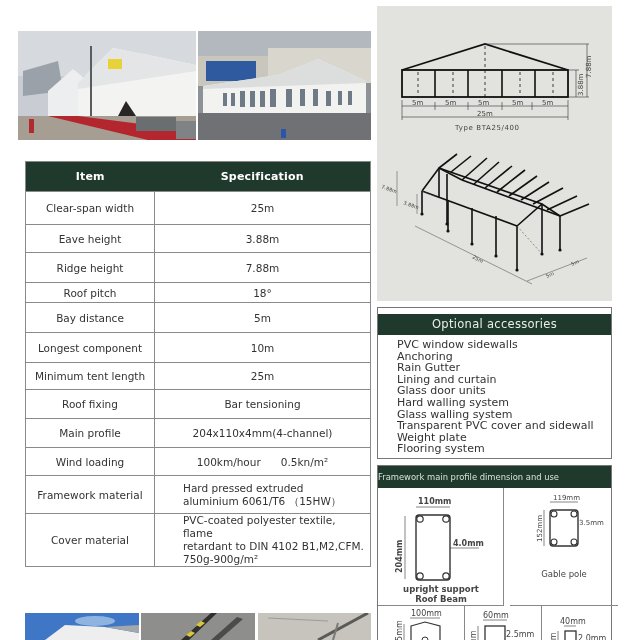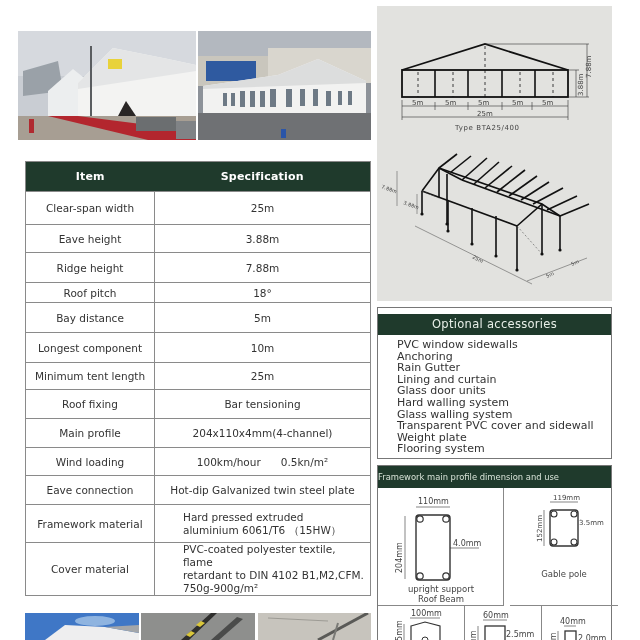--- a/index.html
+++ b/index.html
@@ -146,24 +146,20 @@
       <td class="col-item">Roof  fixing</td>
       <td>Bar  tensioning</td>
     </tr>
     <tr style="height:29px">
       <td class="col-item">Main profile</td>
       <td>204x110x4mm(4-channel)</td>
     </tr>
     <tr style="height:28px">
       <td class="col-item">Wind loading</td>
       <td style="white-space:pre">100km/hour      0.5kn/m²</td>
-    </tr>
-    <tr style="height:29px">
-      <td class="col-item">Eave connection</td>
-      <td>Hot-dip Galvanized twin steel plate</td>
     </tr>
     <tr style="height:38px">
       <td class="col-item">Framework material</td>
       <td class="left">
         <div>Hard pressed extruded</div>
         <div>aluminium 6061/T6 （15HW）</div>
       </td>
     </tr>
     <tr style="height:47px">
       <td class="col-item">Cover material</td>
@@ -298,21 +294,21 @@
     <li>Glass walling system</li>
     <li>Transparent PVC cover and sidewall</li>
     <li>Weight plate</li>
     <li>Flooring system</li>
   </ul>
 </div>
 
 <div class="prof-box">
   <div class="prof-header">Framework main profile dimension and use</div>
 
-  <div class="prof-cell" style="left:0;top:22px;width:126px;height:118px;">
+  <div class="prof-cell" style="left:0;top:22px;width:126px;height:118px;font-weight:bold;">
     <svg width="126" height="118">
       <rect x="38" y="27" width="34" height="65" rx="3" fill="none" stroke="#333" stroke-width="1.4"></rect>
       <circle cx="42" cy="31" r="3.2" fill="none" stroke="#333" stroke-width="1.2"></circle>
       <circle cx="68" cy="31" r="3.2" fill="none" stroke="#333" stroke-width="1.2"></circle>
       <circle cx="42" cy="88" r="3.2" fill="none" stroke="#333" stroke-width="1.2"></circle>
       <circle cx="68" cy="88" r="3.2" fill="none" stroke="#333" stroke-width="1.2"></circle>
       <line x1="38" y1="19" x2="72" y2="19" stroke="#333" stroke-width="0.6"></line>
       <line x1="27" y1="28" x2="27" y2="91" stroke="#333" stroke-width="0.6"></line>
       <line x1="72" y1="60" x2="101" y2="60" stroke="#333" stroke-width="0.6"></line>
       <text class="dim" x="40" y="16" style="font-size:8px">110mm</text>

